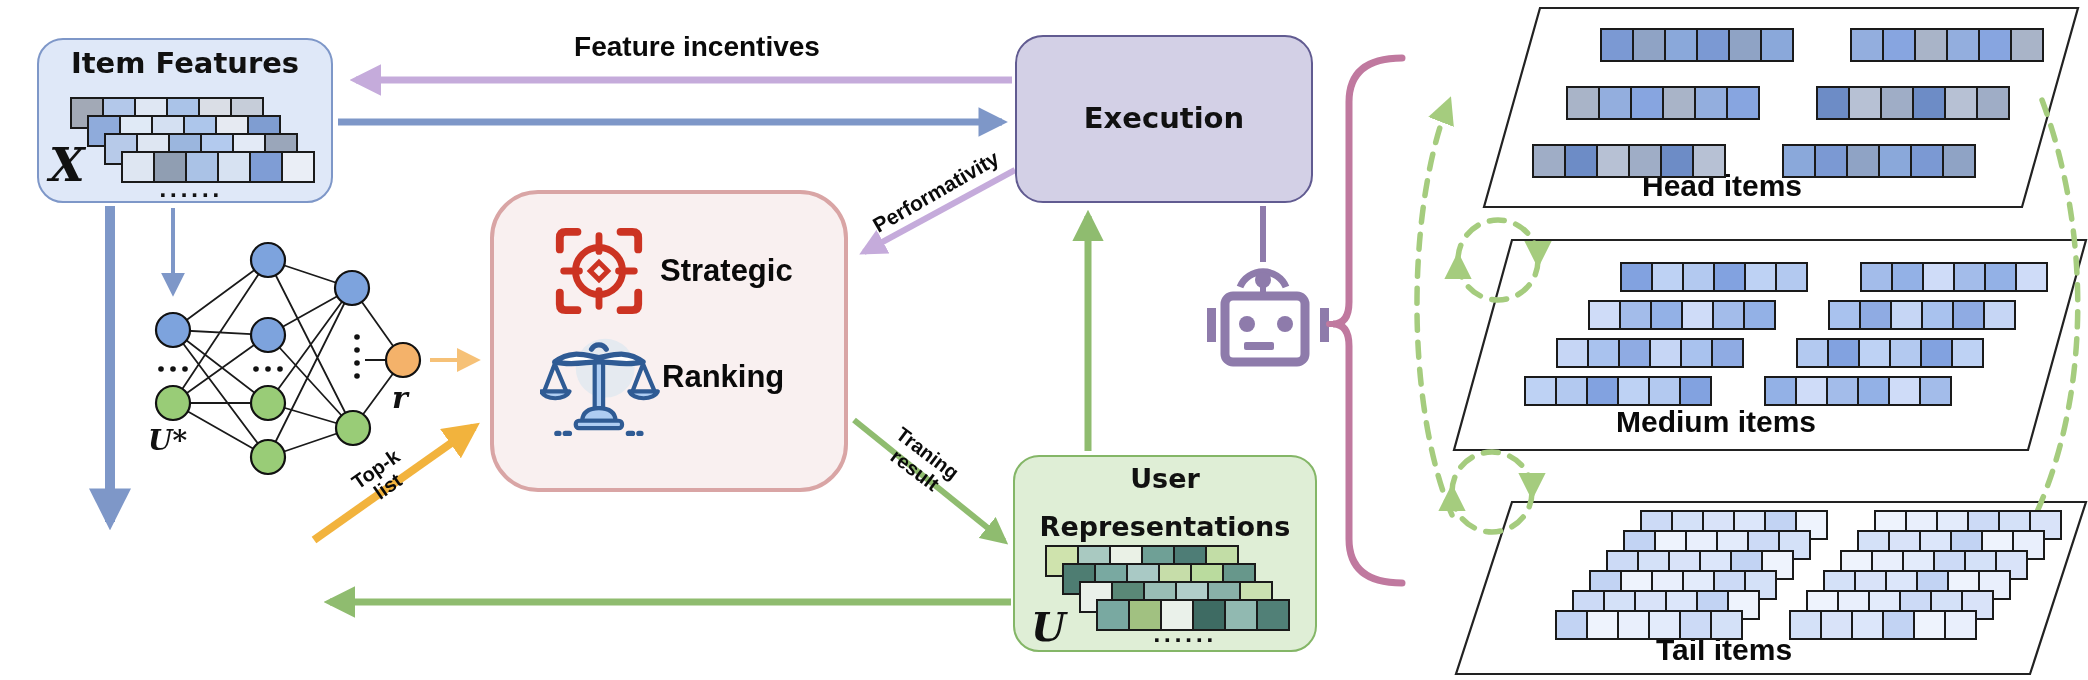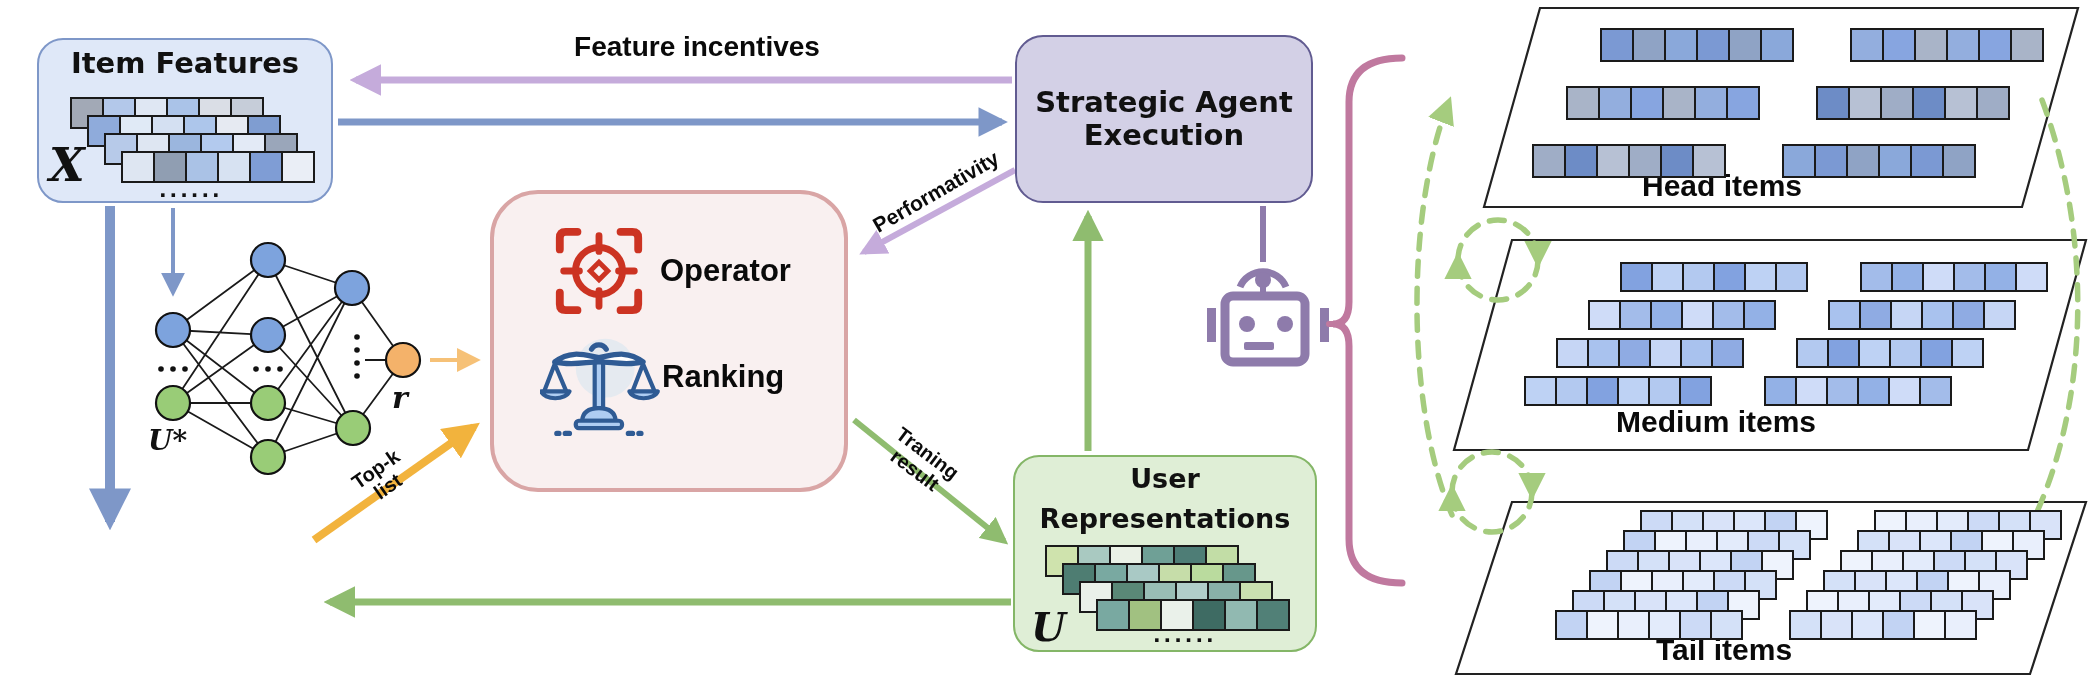--- a/index.html
+++ b/index.html
@@ -191,37 +191,36 @@
           <div class="cell" style="width: 34px; height: 32px; background: rgb(215, 226, 242);"></div>
           <div class="cell" style="width: 34px; height: 32px; background: rgb(127, 157, 213);"></div>
           <div class="cell" style="width: 34px; height: 32px; background: rgb(234, 238, 246);"></div>
         </div>
       </div>
     <div class="math" style="position:absolute;left:10px;top:98px;font-size:46px;font-weight:bold;">X</div>
     <div class="dots" style="left:120px;top:138px;">......</div>
   </div>
 
   <div class="box box-agent">
-    <div class="hand box-title">Strategic Agent</div>
     <div class="hand box-title">Execution</div>
   </div>
 
   <div class="box box-objective">
     <svg class="icon" style="left:56px;top:28px;" width="98" height="98" viewBox="0 0 100 100">
       <g fill="none" stroke="var(--c-target-red)" stroke-linecap="round">
         <path d="M10,28 L10,16 Q10,10 16,10 L28,10" stroke-width="8"></path>
         <path d="M72,10 L84,10 Q90,10 90,16 L90,28" stroke-width="8"></path>
         <path d="M90,72 L90,84 Q90,90 84,90 L72,90" stroke-width="8"></path>
         <path d="M28,90 L16,90 Q10,90 10,84 L10,72" stroke-width="8"></path>
         <circle cx="50" cy="50" r="24" stroke-width="7"></circle>
         <path d="M50,14 L50,30 M50,70 L50,86 M14,50 L30,50 M70,50 L86,50" stroke-width="7"></path>
         <path d="M50,41 L59,50 L50,59 L41,50 Z" stroke-width="5"></path>
       </g>
     </svg>
-    <div class="lbl" style="left:735px;top:267px;font-size:31px;transform:translate(0,-50%);left:166px;top:77px;">Operator</div>
+    <div class="lbl" style="left:735px;top:267px;font-size:31px;transform:translate(0,-50%);left:166px;top:77px;">Strategic</div>
     <svg class="icon" style="left:46px;top:136px;" width="122" height="110" viewBox="0 0 116 104">
       <circle cx="62" cy="36" r="28" fill="#e5eaf0"></circle>
       <g fill="none" stroke="var(--c-scale-blue)" stroke-linecap="round" stroke-linejoin="round">
         <rect x="52" y="30" width="8" height="44" fill="var(--c-scale-light)" stroke-width="4"></rect>
         <path d="M14,30 C30,18 44,24 56,26 C68,24 82,18 98,30 C82,34 68,30 56,30 C44,30 30,34 14,30 Z" fill="#fff" stroke-width="5"></path>
         <path d="M49,18 A8,8 0 0 1 63,18" stroke-width="5"></path>
         <path d="M14,32 L4,58 M14,32 L25,58" stroke-width="4"></path>
         <path d="M1,58 A14,9 0 0 0 28,58 Z" fill="var(--c-scale-light)" stroke-width="4"></path>
         <path d="M98,32 L88,58 M98,32 L109,58" stroke-width="4"></path>
         <path d="M85,58 A14,9 0 0 0 112,58 Z" fill="var(--c-scale-light)" stroke-width="4"></path>
@@ -229,21 +228,21 @@
         <rect x="34" y="86" width="44" height="7" rx="3" fill="var(--c-scale-light)" stroke-width="4"></rect>
         <path d="M24,98 L28,98 M84,98 L88,98 M16,98 L18,98 M94,98 L96,98" stroke-width="5"></path>
       </g>
     </svg>
     <div class="lbl" style="transform:translate(0,-50%);left:168px;top:183px;font-size:31px;">Ranking</div>
   </div>
 
 
   <div class="box box-user">
     <div class="hand box-title user-title">User</div>
-    <div class="hand box-title user-title" style="margin-top:8px;">Representations</div>
+    <div class="hand box-title user-title" style="margin-top:16px;">Representations</div>
     <div>
         <div class="vec-row" style="left: 30px; top: 88px; z-index: 1;">
           <div class="cell" style="width: 34px; height: 32px; background: rgb(207, 227, 173);"></div>
           <div class="cell" style="width: 34px; height: 32px; background: rgb(169, 201, 193);"></div>
           <div class="cell" style="width: 34px; height: 32px; background: rgb(234, 241, 230);"></div>
           <div class="cell" style="width: 34px; height: 32px; background: rgb(111, 160, 150);"></div>
           <div class="cell" style="width: 34px; height: 32px; background: rgb(78, 125, 118);"></div>
           <div class="cell" style="width: 34px; height: 32px; background: rgb(194, 221, 166);"></div>
         </div>
         <div class="vec-row" style="left: 47px; top: 106px; z-index: 2;">

